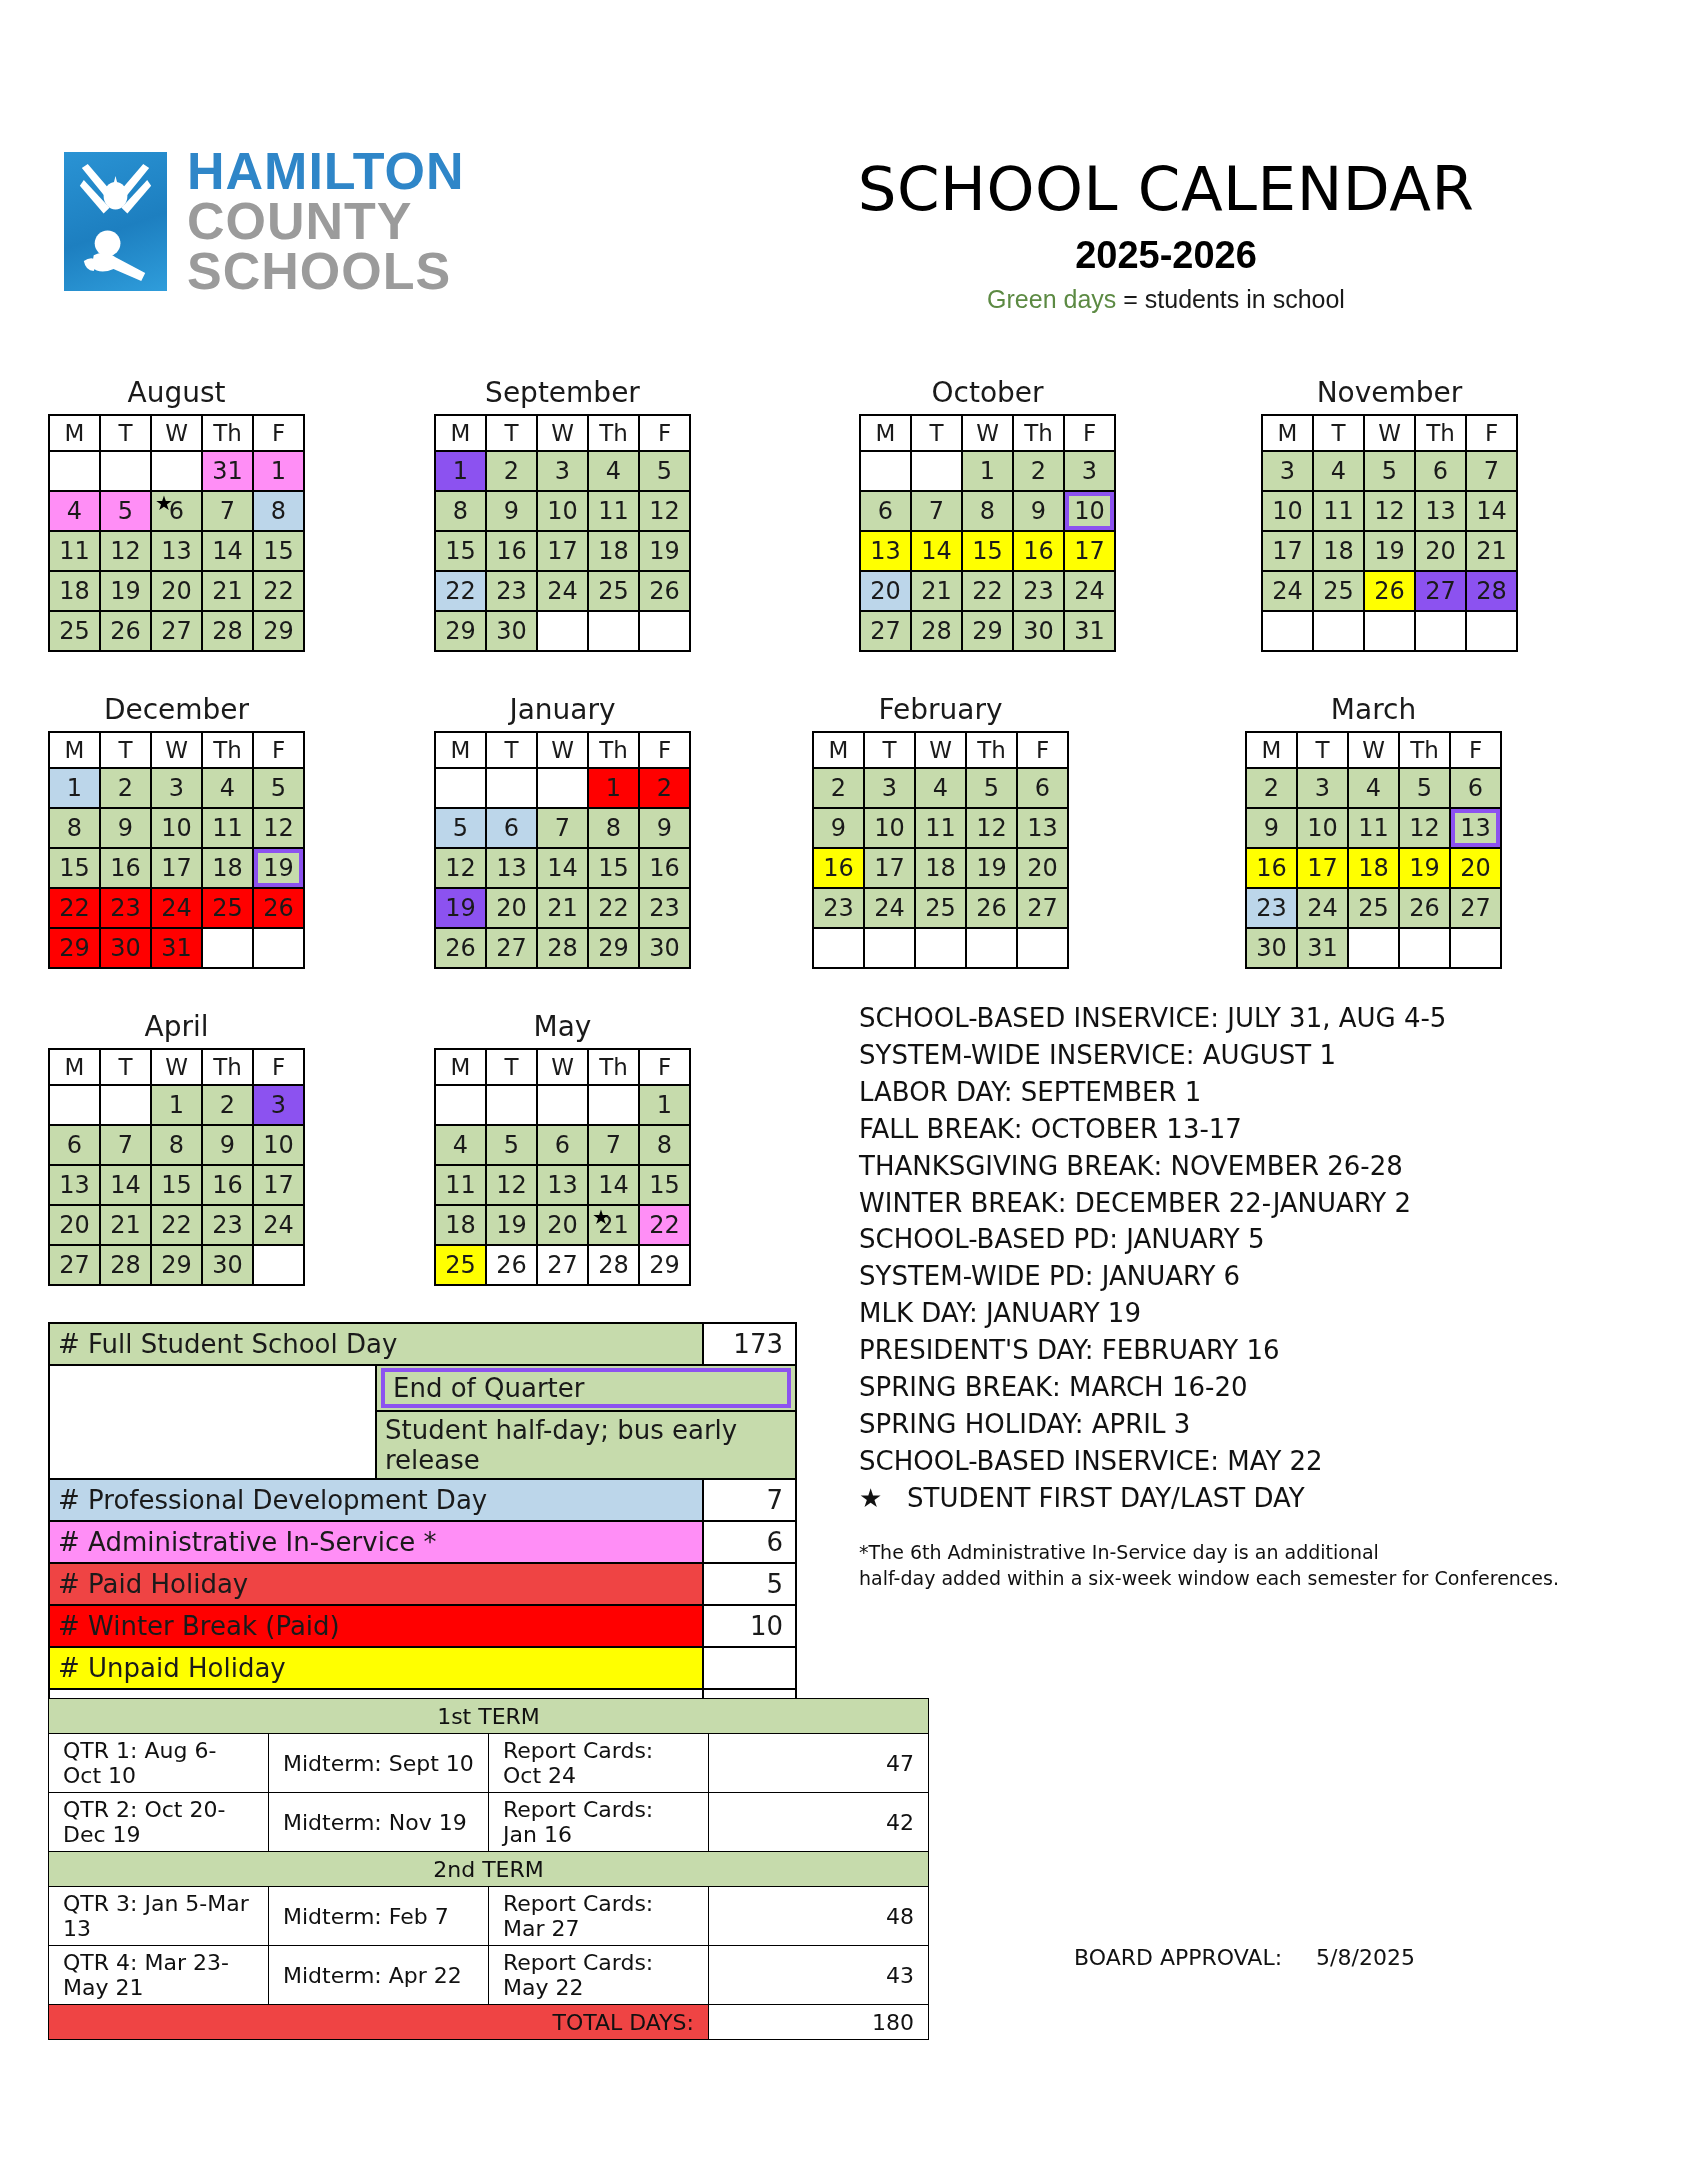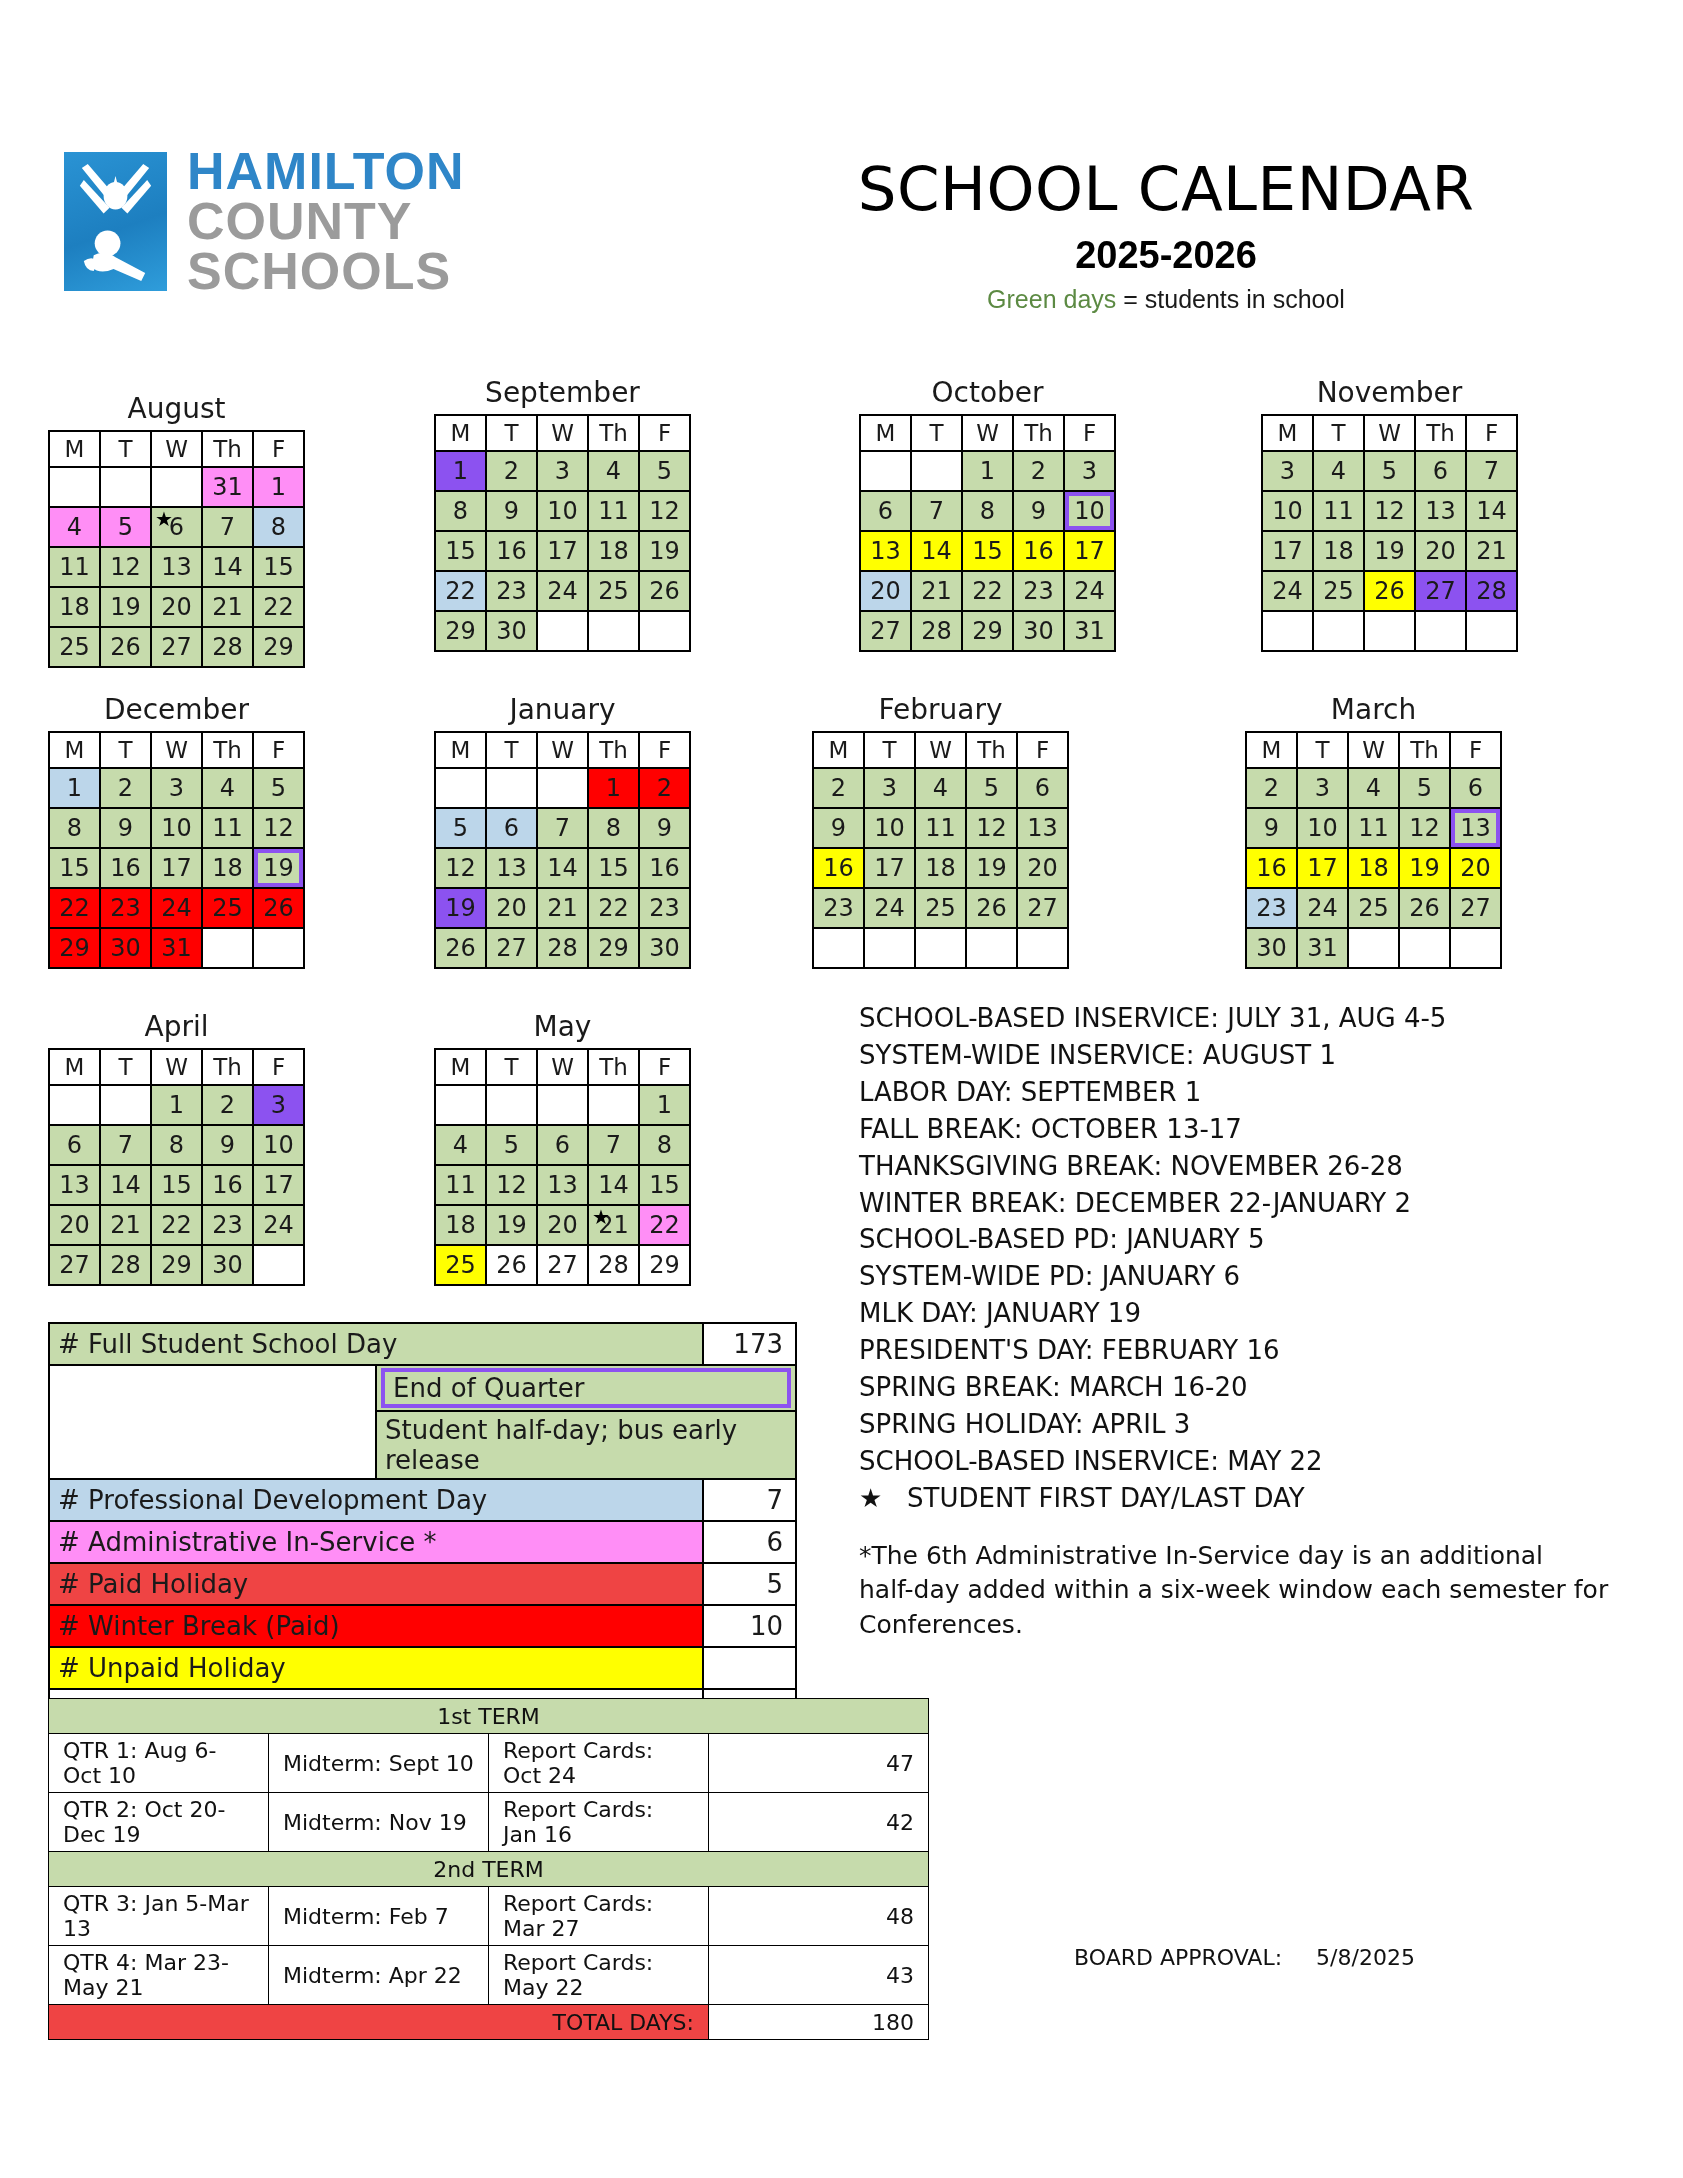--- a/index.html
+++ b/index.html
@@ -71,21 +71,21 @@
   .redline{color:#e03010;padding-left:22px;}
   .blank-cell{width:57px;background:#fff;border-right:2px solid #000;}
   .ralign{text-align:right;}
 
   
   .notes{position:absolute;left:859px;top:1000px;width:782px;}
   .note-line{font-size:26px;line-height:1.42;color:#111;font-family:"DejaVu Sans",sans-serif;white-space:nowrap;}
   .note-key{font-weight:normal;}
   .star-line{font-size:26px;line-height:1.42;color:#111;font-family:"DejaVu Sans",sans-serif;}
   .star-glyph{font-size:26px;}
-  .footnote{font-size:25px;line-height:1.38;color:#111;margin-top:22px;font-family:"DejaVu Sans",sans-serif;}
+  .footnote{font-size:19px;line-height:1.38;color:#111;margin-top:22px;font-family:"DejaVu Sans",sans-serif;}
 
   
   .term-table{position:absolute;left:48px;top:1698px;border-collapse:collapse;table-layout:fixed;width:881px;}
   .term-table td{border:1.5px solid #000;font-size:22px;padding:4px 14px;height:26px;color:#111;font-family:"DejaVu Sans",sans-serif;}
   .term-head{background:#c6dbac;text-align:center;font-size:23px;}
   .term-table td.c1{width:269px;}
   .term-table td.c2{width:280px;}
   .term-table td.c3{width:267px;}
   .term-table td.c4{width:61px;text-align:right;}
   .term-total-label{background:#ef4444;text-align:right;}
@@ -118,21 +118,21 @@
       </div>
     </div>
     <div class="title-block">
       <div class="main-title">SCHOOL CALENDAR</div>
       <div class="year-title">2025-2026</div>
       <div class="legend-note"><span class="green-word">Green days</span><span> = students in school</span></div>
     </div>
   </div>
 
   <div id="cal-root">
-      <div class="cal" style="left: 48px; top: 392px;">
+      <div class="cal" style="left: 48px; top: 376px;">
         <div class="cal-name">August</div>
         <table class="month">
           <thead>
             <tr>
               <th>M</th>
               <th>T</th>
               <th>W</th>
               <th>Th</th>
               <th>F</th>
             </tr>

